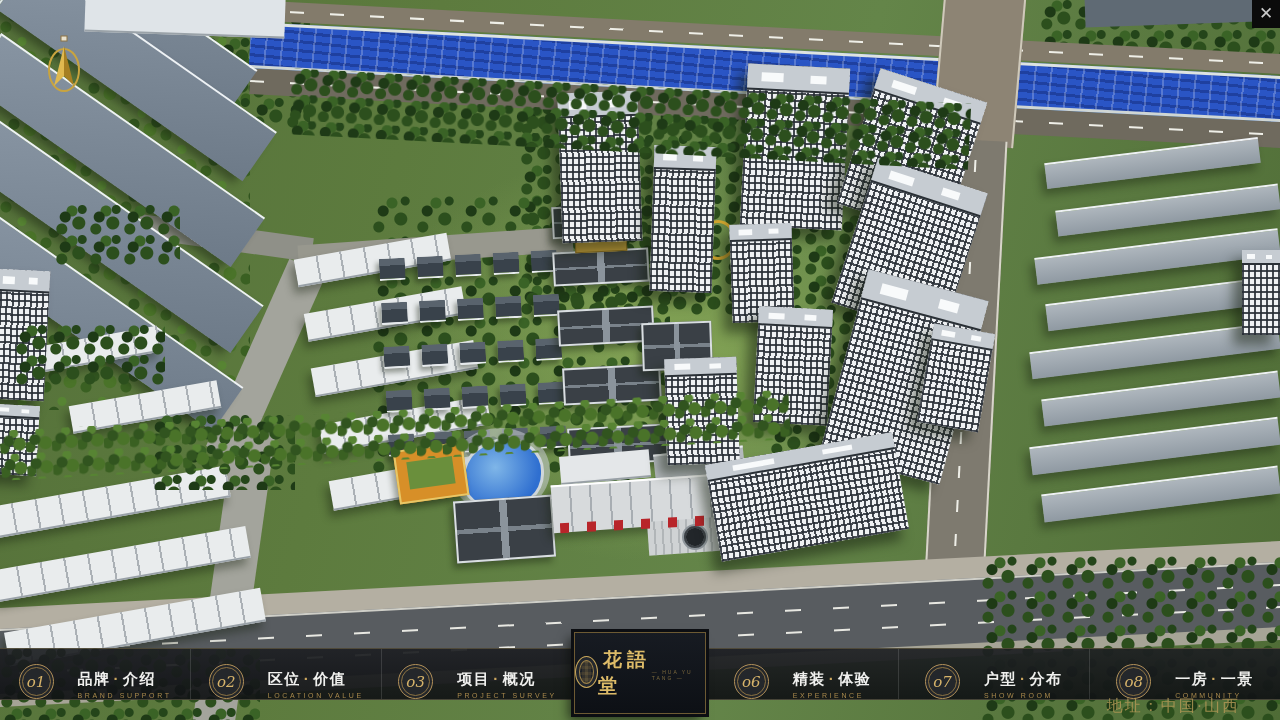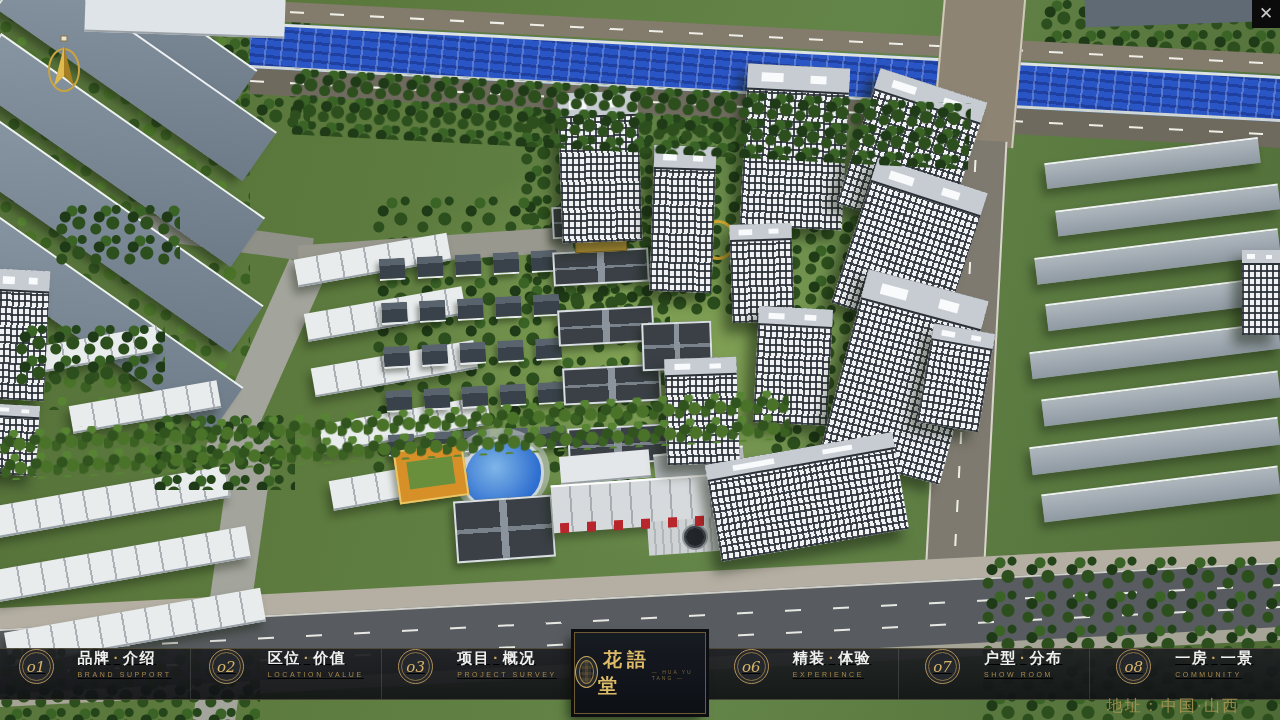--- a/index.html
+++ b/index.html
@@ -56,22 +56,22 @@
   .houses i{display:block;width:26px;height:20px;margin:11px 6px;border-radius:1px;
       background:linear-gradient(180deg,#59636d 0 35%,#39424b 35%);
       border-bottom:2px solid #e6eaed;box-shadow:-3px 4px 5px rgba(20,30,15,.4);}
   
   .close-btn{position:absolute;left:1252px;top:0;width:28px;height:28px;background:#0b0b0b;
       color:#c9c9c9;font-size:17px;line-height:26px;text-align:center;cursor:pointer;
       border:none;padding:0;font-family:"Liberation Sans",sans-serif;}
   .navbar{position:absolute;left:0;right:0;bottom:20px;height:50px;display:flex;z-index:5;
       background:linear-gradient(180deg,rgba(30,32,35,.93),rgba(16,18,20,.93));
       border-top:1px solid rgba(214,190,130,.30);border-bottom:1px solid rgba(214,190,130,.20);}
-  .nav-item{flex:1;display:flex;align-items:flex-start;justify-content:center;gap:24px;
-      border-left:1px solid rgba(255,255,255,.13);cursor:pointer;text-decoration:underline;}
+  .nav-item{flex:1;display:flex;align-items:flex-end;justify-content:center;gap:24px;
+      border-left:1px solid rgba(255,255,255,.13);cursor:pointer;}
   .nav-item:first-child{border-left:none;}
   .nav-spacer{width:134px;}
   .badge{width:33px;height:33px;border-radius:50%;border:1px solid #b3915a;flex:0 0 auto;
       background:radial-gradient(circle,#24272b 62%,#191c1f);position:relative;
       display:flex;align-items:center;justify-content:center;}
   .badge::before{content:'';position:absolute;inset:2px;border-radius:50%;border:1px solid #8d7342;}
   .badge span{font-family:"DejaVu Serif",serif;font-style:italic;font-size:15px;color:#d6b36a;}
   .nav-txt{display:flex;flex-direction:column;align-items:flex-start;}
   .zh{font-size:15px;font-weight:bold;color:#f0f0ee;letter-spacing:1.5px;white-space:nowrap;}
   .zh .dot{color:#cda75f;padding:0 3px;}

